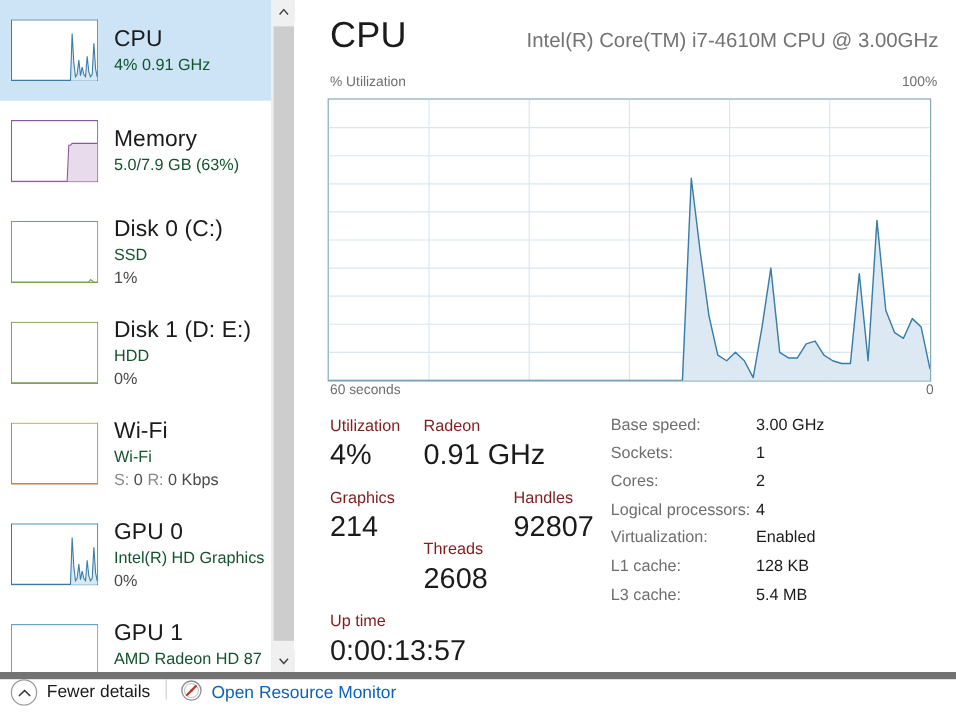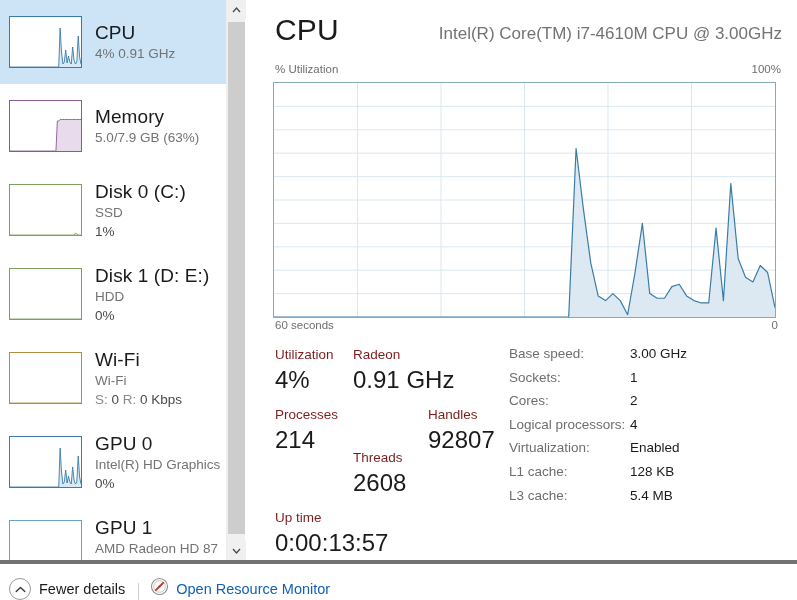--- a/index.html
+++ b/index.html
@@ -52,21 +52,21 @@
   }
   .side-title {
     font-size: 19px;
     color: #1b1b1b;
     line-height: 23px;
     font-weight: 400;
     letter-spacing: .1px;
   }
   .side-sub {
     font-size: 13.5px;
-    color: #737373;
+    color: #14532d;
     line-height: 19px;
   }
   .side-sub.dim { color: #4a4a4a; }
   .netlabel { color: #8a8a8a; }
 
   
   #scrollbar {
     position: absolute;
     left: 226px; top: 0;
     width: 19px; height: 560px;
@@ -199,23 +199,23 @@
     color: #1b1b1b;
     white-space: nowrap;
   }
 
   
   #bottombar {
     position: absolute;
     left: 0; bottom: 0;
     width: 797px; height: 40px;
     background: #ffffff;
-    border-top: 4px solid #737373;
+    border-top: 6px solid #737373;
     display: flex;
-    align-items: flex-end;
+    align-items: flex-start;
     padding-left: 9px;
   }
   #fewer-details {
     display: flex;
     align-items: center;
     gap: 8px;
   }
   .circle-chev {
     width: 22px; height: 22px;
     border: 1px solid #9a9a9a;
@@ -417,21 +417,21 @@
           <div class="stat-val">4%</div>
         </div>
         <div class="stat-block sb-speed">
           <div class="stat-cap">Radeon</div>
           <div class="stat-val">0.91 GHz</div>
         </div>
       </div>
 
       <div class="stat-row gap-row">
         <div class="stat-block sb-proc">
-          <div class="stat-cap">Processes</div>
+          <div class="stat-cap">Graphics</div>
           <div class="stat-val">214</div>
         </div>
         <div class="stat-block sb-thr">
           <div class="stat-cap">Threads</div>
           <div class="stat-val">2608</div>
         </div>
         <div class="stat-block sb-hnd">
           <div class="stat-cap">Handles</div>
           <div class="stat-val">92807</div>
         </div>

